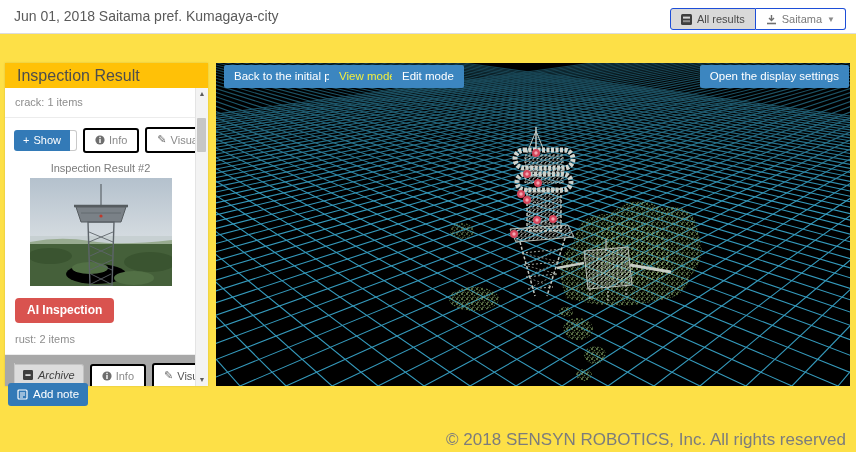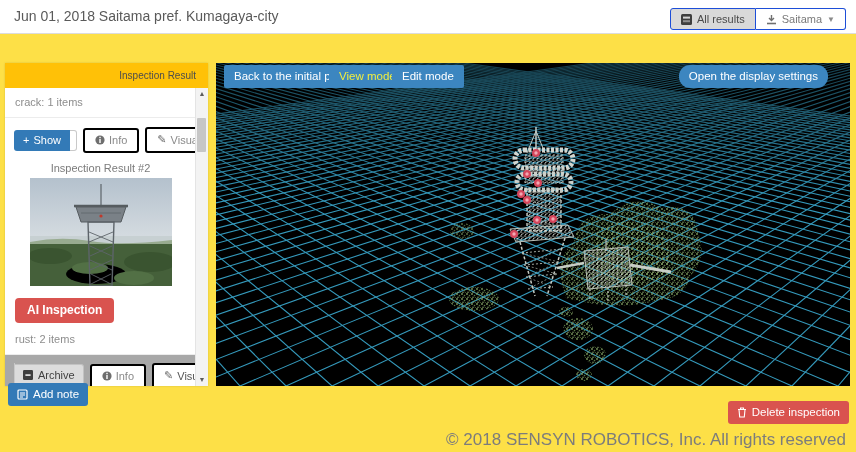--- a/index.html
+++ b/index.html
@@ -11,54 +11,54 @@
   .page-title{position:absolute;left:14px;top:8px;font-size:14px;color:#5a5a5a;}
   .hdr-group{position:absolute;right:10px;top:8px;display:flex;height:22px;}
   .hdr-btn{display:flex;align-items:center;gap:5px;font-size:11px;padding:0 10px;border:1px solid #1d4ed8;cursor:pointer;}
   .hdr-btn.all{background:#d9d9d9;color:#4a4a4a;border-radius:3px 0 0 3px;}
   .hdr-btn.dl{background:#fff;color:#7a7a7a;border-left:0;border-radius:0 3px 3px 0;}
   .caret{font-size:8px;color:#8a8a8a;}
 
   
   .sidebar{position:absolute;left:5px;top:63px;width:203px;height:323px;background:#fff;
     box-shadow:0 0 2px rgba(0,0,0,.15);}
-  .sidebar-header{height:25px;background:#ffc107;color:#4d4d4d;font-size:10px;line-height:25px;padding:0 12px;text-align:right;}
+  .sidebar-header{height:25px;background:#ffc107;color:#4d4d4d;font-size:16px;line-height:25px;padding:0 12px;}
   .sidebar-body{position:absolute;top:25px;left:0;right:12px;bottom:0;overflow:hidden;}
   .meta{font-size:11px;color:#8d8d8d;padding:8px 10px 9px;border-bottom:1px solid #ececec;margin:0;}
   .btn-row{display:flex;align-items:center;gap:6px;padding:9px 0 6px 9px;}
   .btn-show{display:flex;cursor:pointer;}
   .btn-show .main{background:#337ab7;color:#fff;font-size:11px;padding:4px 9px 5px;border-radius:3px 0 0 3px;display:flex;gap:4px;align-items:center;}
   .split-r{width:6px;background:#fff;border:1px solid #c9c9c9;border-left:0;border-radius:0 3px 3px 0;}
   .split-l{width:6px;background:#fff;border:1px solid #c9c9c9;border-right:0;border-radius:3px 0 0 3px;align-self:stretch;}
   .btn-outline{display:flex;align-items:center;gap:4px;background:#fff;border:2px solid #000000;border-radius:3px;
     color:#8a8a8a;font-size:11px;padding:4px 10px 5px;cursor:pointer;white-space:nowrap;}
   .btn-outline .pencil{font-size:11px;color:#6f6f6f;}
   .result-title{text-align:center;font-size:11px;color:#7b7b7b;margin:3px 0 4px;}
   .photo{display:block;width:142px;height:108px;margin:2px auto 6px;}
   .btn-ai{display:inline-block;background:#d9534f;color:#fff;font-size:12px;font-weight:bold;
     padding:5px 12px 6px;border-radius:4px;margin:6px 11px 2px 10px;cursor:pointer;}
   .archived{background:#a8a8a8;padding:8px 0 10px;min-height:70px;}
   .archived .btn-row{padding-top:0;}
   .btn-archive{display:flex;align-items:center;gap:5px;background:#dcdcdc;border:1px solid #c2c2c2;
-    border-radius:0 3px 3px 0;border-left:0;color:#3f3f3f;font-size:11px;padding:4px 8px 7px;cursor:pointer;}
+    border-radius:0 3px 3px 0;border-left:0;color:#3f3f3f;font-size:11px;padding:4px 8px 7px;cursor:pointer;font-style:italic;}
 
   
   .sb-scroll{position:absolute;right:0;top:25px;bottom:0;width:12px;background:#f3f3f3;border-left:1px solid #e4e4e4;}
   .sb-arrow{position:absolute;left:0;width:12px;height:12px;font-size:7px;color:#5c5c5c;text-align:center;line-height:12px;cursor:pointer;}
   .sb-arrow.up{top:0;}
   .sb-arrow.down{bottom:0;}
   .sb-thumb{position:absolute;left:1px;top:30px;width:9px;height:34px;background:#c6c6c6;border-radius:1px;cursor:pointer;}
 
   
   .viewer{position:absolute;left:216px;top:63px;width:634px;height:323px;background:#000;overflow:hidden;cursor:grab;}
   .scene{position:absolute;left:0;top:0;}
   .viewer-btn{position:absolute;top:2px;background:#3c86c0;color:#fff;font-size:11.5px;
     padding:5px 10px 6px;border-radius:2px;cursor:pointer;white-space:nowrap;}
   .viewer-btn.vm{color:#f1ee3f;}
-  .vb-back{left:8px;} .vb-view{left:113px;} .vb-edit{left:176px;} .vb-settings{right:22px;border-radius:11px;}
+  .vb-back{left:8px;} .vb-view{left:113px;} .vb-edit{left:176px;} .vb-settings{right:1px;}
 
   
   .btn-note{position:absolute;left:8px;top:383px;display:flex;align-items:center;gap:5px;
     background:#337ab7;color:#fff;font-size:11.5px;padding:5px 9px 6px;border-radius:3px;cursor:pointer;}
   .btn-delete{position:absolute;right:7px;top:401px;display:flex;align-items:center;gap:5px;
     background:#d9534f;color:#fff;font-size:11.5px;padding:5px 9px 6px;border-radius:3px;cursor:pointer;}
   .copyright{position:absolute;right:10px;top:430px;font-size:17px;color:#7c7c7c;}
 
   .ico{display:inline-block;vertical-align:middle;}
 </style>
@@ -482,22 +482,15 @@
   </div>
 
   <div class="btn-note">
     <svg class="ico" width="11" height="11" viewBox="0 0 11 11">
       <rect x="1" y="1" width="9" height="9" rx="1" fill="none" stroke="#fff" stroke-width="1.2"></rect>
       <path d="M3 4h5M3 6h5M3 8h3" stroke="#fff" stroke-width="1"></path>
     </svg>
     <span>Add note</span>
   </div>
 
-  <div class="btn-delete">
-    <svg class="ico" width="10" height="11" viewBox="0 0 10 11">
-      <path d="M1 2.5h8M3.5 2.5V1h3v1.5" stroke="#fff" stroke-width="1.1" fill="none"></path>
-      <path d="M2 2.5l.7 7.5h4.6L8 2.5" fill="none" stroke="#fff" stroke-width="1.1"></path>
-    </svg>
-    <span>Delete inspection</span>
-  </div>
 
   <div class="copyright">© 2018 SENSYN ROBOTICS, Inc. All rights reserved</div>
 </div>
 
 </body></html>

